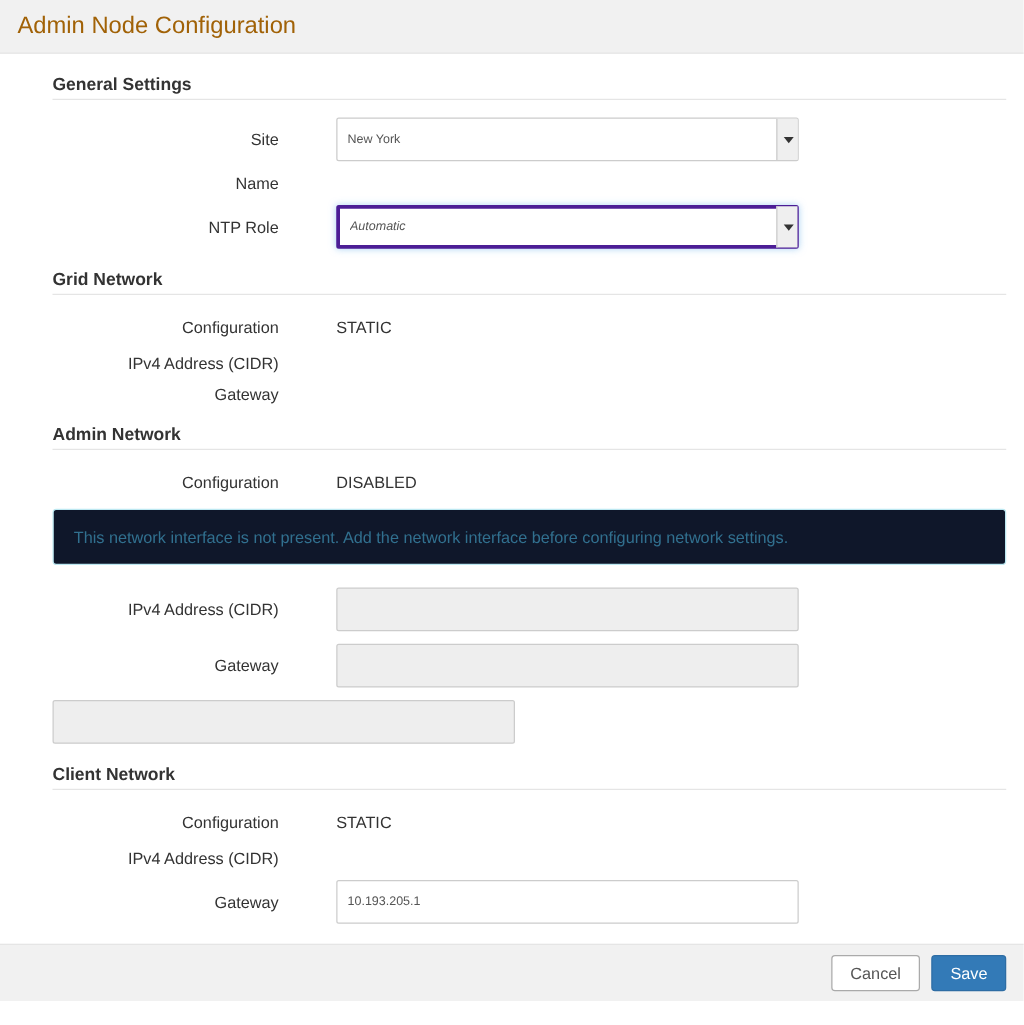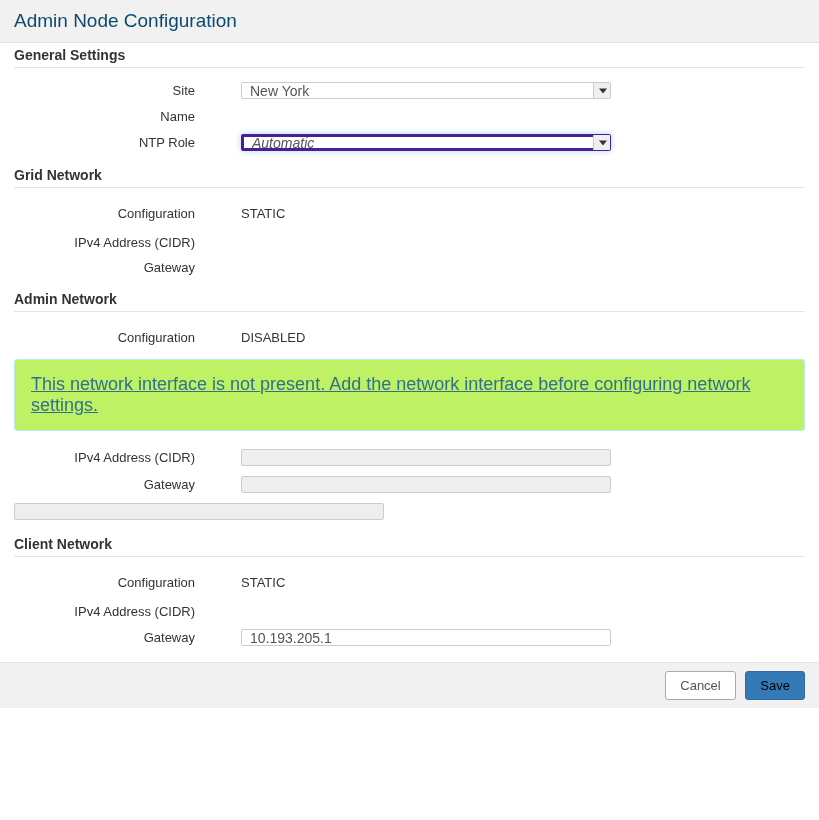--- a/index.html
+++ b/index.html
@@ -11,24 +11,25 @@
     width: 819px;
   }
   .header {
     background: #f1f1f1;
     border-bottom: 1px solid #e5e5e5;
     padding: 10px 14px;
   }
   .header h1 {
     font-size: 19px;
     font-weight: 500;
-    color: #0c4a6e;
+    color: #a16207;
   }
   .content {
-    padding: 4px 14px 0 14px;
+    padding: 16px 14px 0 14px;
+    margin-left: 28px;
   }
   .section-title {
     font-size: 14px;
     font-weight: bold;
     color: #333;
     margin-top: 16px;
     margin-bottom: 4px;
   }
   .section-title.first { margin-top: 0; }
   .section-hr {
@@ -52,25 +53,25 @@
   .form-field {
     flex: 0 0 auto;
   }
   .form-static {
     font-size: 13px;
     color: #333;
     padding: 4px 0;
   }
   .text-input, .select-box {
     width: 370px;
-    height: 17px;
+    height: 35px;
     border: 1px solid #ccc;
     border-radius: 2px;
     padding: 3px 8px;
-    font-size: 14px;
+    font-size: 10px;
     font-family: inherit;
     color: #555;
     background: #fff;
   }
   .text-input:disabled {
     background: #eee;
     color: #999;
   }
   .select-box {
     appearance: none;
@@ -105,28 +106,27 @@
     pointer-events: none;
     z-index: 2;
   }
   .select-focused {
     border: 3px solid #4c1d95;
     box-shadow: 0 0 6px rgba(102,175,233,.55);
     outline: none;
     font-style: italic;
   }
   .alert-info {
-    background: #bef264;
+    background: #0f172a;
     border: 1px solid #bce8f1;
     color: #31708f;
     border-radius: 3px;
     padding: 14px 16px;
     margin: 8px 0 18px 0;
-    font-size: 18px;
-    text-decoration: underline;
+    font-size: 13px;
   }
   .footer {
     background: #f1f1f1;
     border-top: 1px solid #e5e5e5;
     padding: 8px 14px;
     text-align: right;
     margin-top: 16px;
   }
   .btn {
     display: inline-block;
@@ -140,21 +140,21 @@
   }
   .btn-default {
     background: #fff;
     border-color: #aaa;
     color: #555;
     text-align: right;
   }
   .btn-primary {
     background: #337ab7;
     border-color: #2e6da4;
-    color: #000000;
+    color: #ffffff;
   }
 </style>
 </head>
 <body>
 
 <div class="header">
   <h1>Admin Node Configuration</h1>
 </div>
 
 <div class="content">

